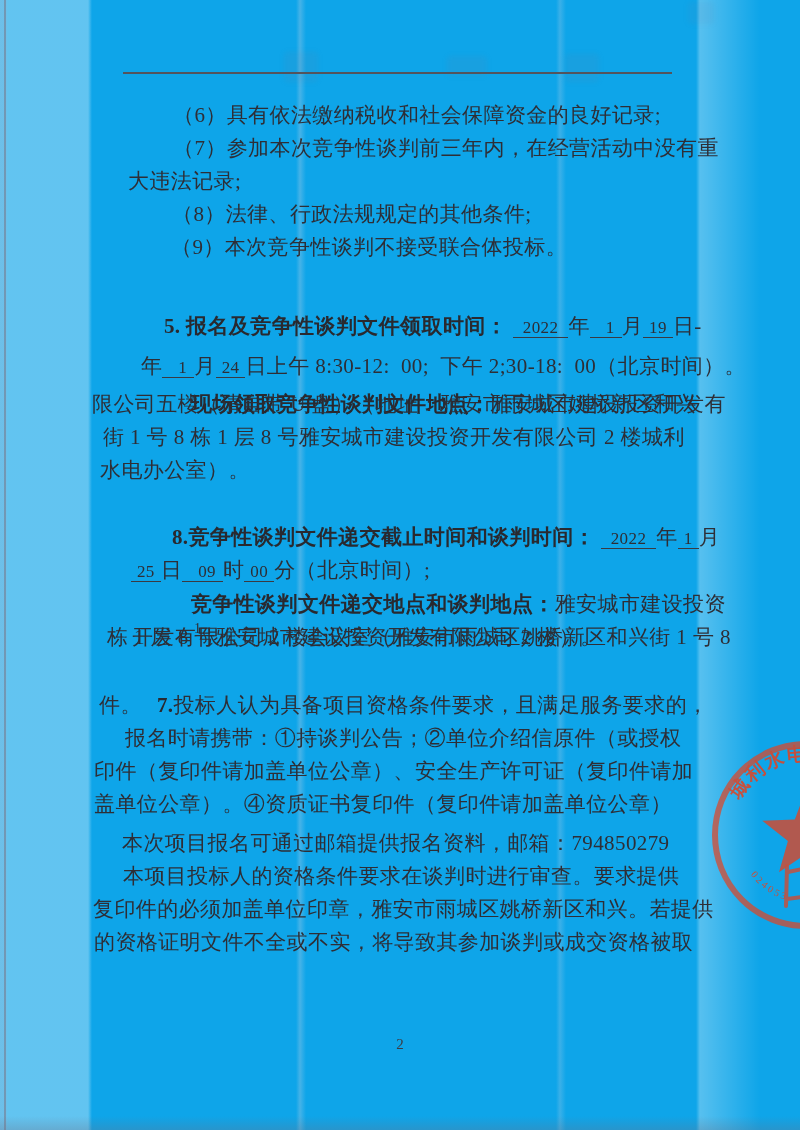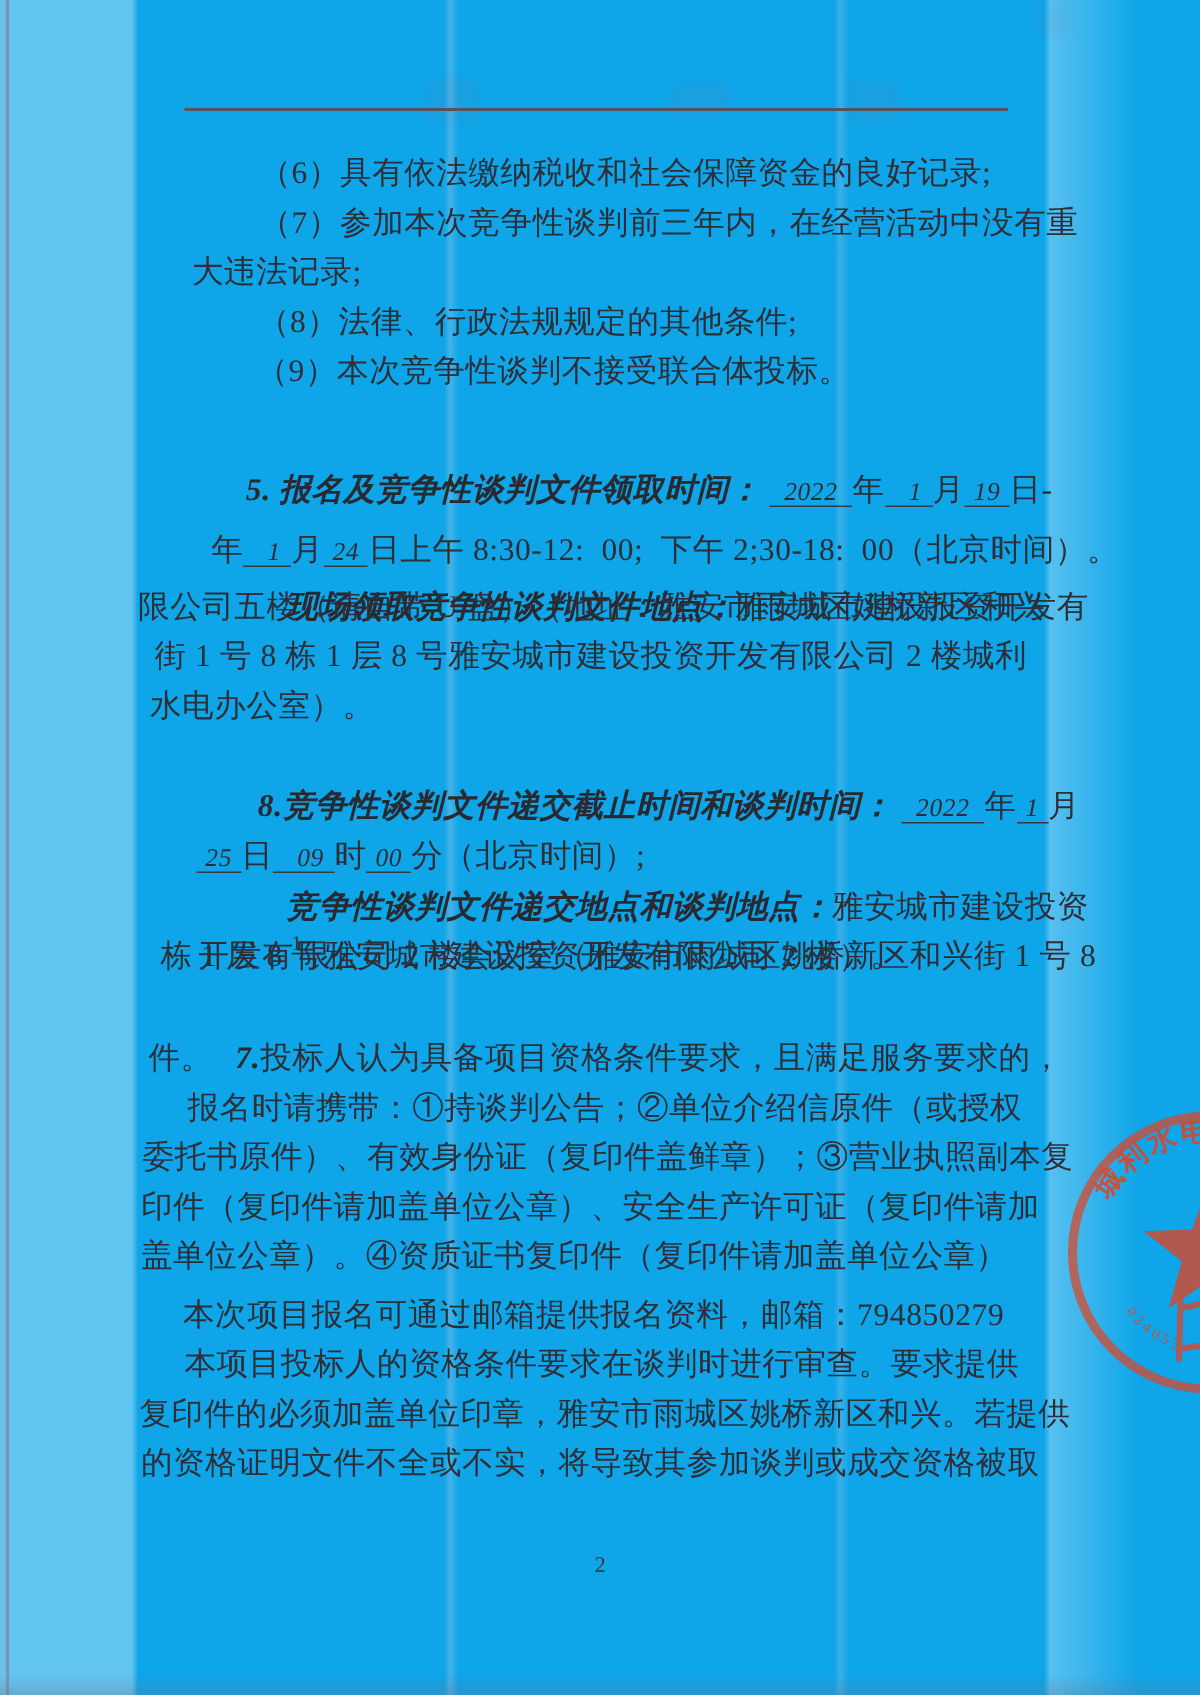--- a/index.html
+++ b/index.html
@@ -33,22 +33,22 @@
   .sm4{left:688px;top:2px;width:26px;height:22px;background:rgba(118,118,148,.08);}
 
   .rule{position:absolute;left:123px;top:72px;width:549px;height:2px;background:#54545c;}
 
   .textblock{position:absolute;left:0;top:99px;width:800px;}
   .line{
     height:33px;line-height:33px;
     font-size:21px;letter-spacing:.4px;
     white-space:pre;
   }
-  .line b{font-weight:bold;color:#29292f;font-style:italic;}
-  .bl{font-size:17px;border-bottom:1.4px solid #3a3a42;padding:0 6px;font-style:italic;}
+  .line b{font-weight:bold;color:#29292f;}
+  .bl{font-size:17px;border-bottom:1.4px solid #3a3a42;padding:0 6px;}
   .bl-w{padding:0 10px;}
   .bl-l{padding:0 7px 0 16px;}
   .supmark{display:inline-block;font-size:14px;transform:translateY(-11px);width:7px;margin:0 -2px;}
 
   .l1{margin-left:173px}
   .l2{margin-left:173px}
   .l3{margin-left:128px}
   .l4{margin-left:172px}
   .l5{margin-left:171px}
   .l6{margin:2px 0 0 130px;height:40px;line-height:40px}
@@ -126,21 +126,20 @@
       <span>开发有</span><span class="supmark">1</span><span>限公司 2 楼会议室（雅安市雨城区姚桥新区和兴街 1 号 8</span>
     </div>
     <div class="line l16">栋 1 层 8 号雅安城市建设投资开发有限公司 2 楼）。</div>
 
     <div class="line l17">
       <b>7.</b><span>投标人认为具备项目资格条件要求，且满足服务要求的，</span>
     </div>
     <div class="line l19">件。</div>
 
     <div class="line l20">报名时请携带：①持谈判公告；②单位介绍信原件（或授权</div>
-    <div class="line l21">委托书原件）、有效身份证（复印件盖鲜章）；③营业执照副本复</div>
     <div class="line l22">印件（复印件请加盖单位公章）、安全生产许可证（复印件请加</div>
     <div class="line l23">盖单位公章）。④资质证书复印件（复印件请加盖单位公章）</div>
 
     <div class="line l24">本次项目报名可通过邮箱提供报名资料，邮箱：794850279</div>
 
     <div class="line l25">本项目投标人的资格条件要求在谈判时进行审查。要求提供</div>
     <div class="line l26">复印件的必须加盖单位印章，雅安市雨城区姚桥新区和兴。若提供</div>
     <div class="line l27">的资格证明文件不全或不实，将导致其参加谈判或成交资格被取</div>
   </div>
 

